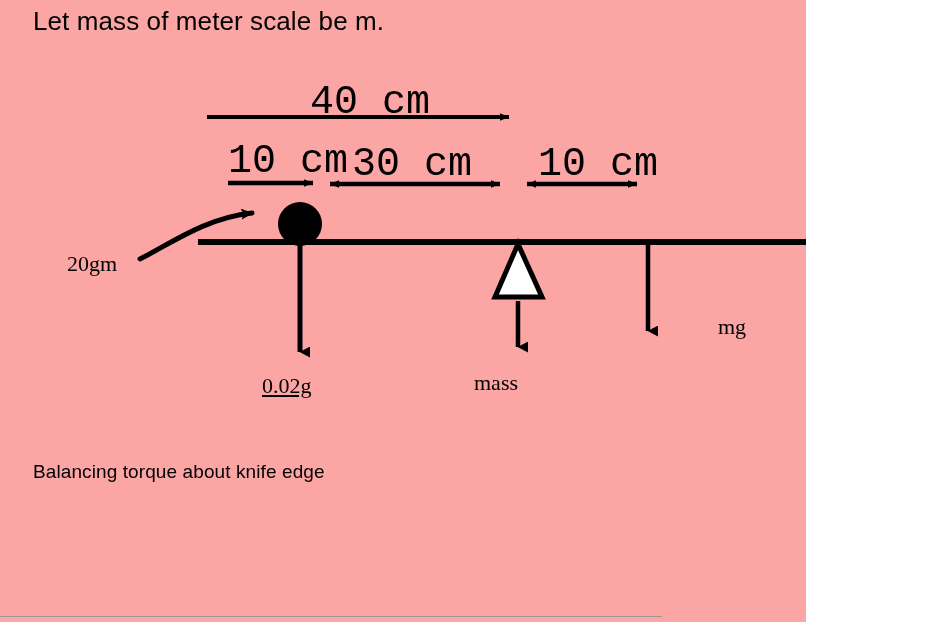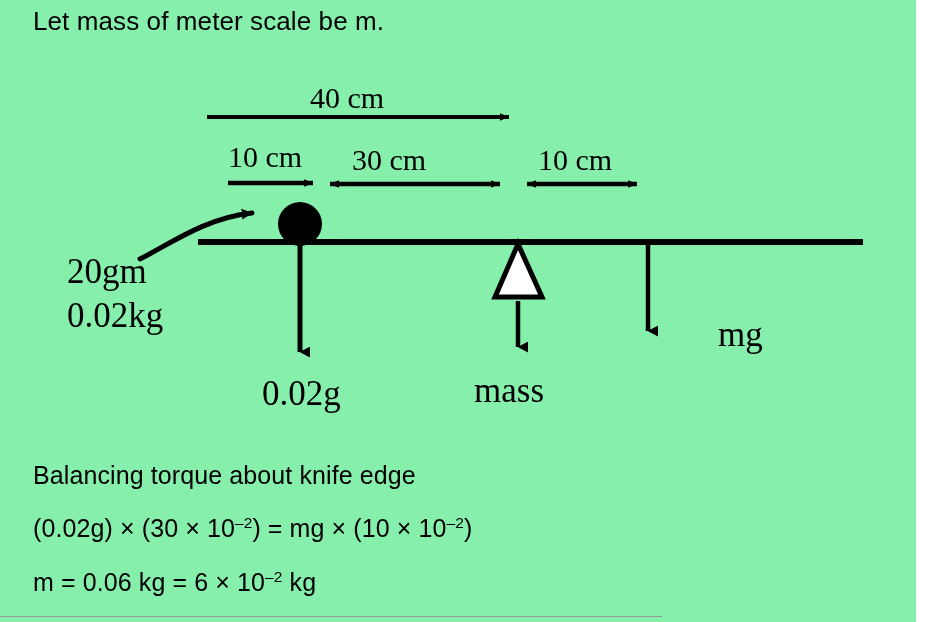--- a/index.html
+++ b/index.html
@@ -2,23 +2,23 @@
 <html><head>
 <meta charset="utf-8">
 <style>
   html, body {
     margin: 0;
     padding: 0;
     background: #ffffff;
   }
   #page {
     position: relative;
-    width: 916px;
+    width: 806px;
     height: 622px;
-    background: #86efac;
+    background: #fca5a5;
     overflow: hidden;
     font-family: "Liberation Sans", sans-serif;
     color: #000000;
   }
   .sans {
     font-family: "Liberation Sans", sans-serif;
   }
   .serif {
     font-family: "Liberation Serif", serif;
   }
@@ -28,40 +28,41 @@
   }
   
   #intro-line {
     left: 33px;
     top: 6px;
     font-size: 26px;
     letter-spacing: 0.1px;
   }
   
   .dim-label {
-    font-size: 30px;
+    font-size: 40px;
     line-height: 1;
+    font-family: Liberation Mono, monospace;
   }
   #label-40cm  { left: 310px; top: 83px; }
   #label-10cm-left  { left: 228px; top: 142px; }
   #label-30cm  { left: 352px; top: 145px; }
   #label-10cm-right { left: 538px; top: 145px; }
   
   .force-label {
-    font-size: 35px;
+    font-size: 22px;
     line-height: 1.12;
   }
   #label-20gm   { left: 67px;  top: 252px; }
   #label-002kg  { left: 67px;  top: 296px; }
-  #label-002g   { left: 262px; top: 374px; }
+  #label-002g   { left: 262px; top: 374px; text-decoration: underline; }
   #label-knife  { left: 474px; top: 371px; }
   #label-mg     { left: 670px; top: 315px; margin-left: 48px; }
   
   .deriv {
-    font-size: 25px;
+    font-size: 19px;
     letter-spacing: 0.1px;
   }
   #deriv-0 { left: 33px; top: 461px; }
   #deriv-1 { left: 33px; top: 514px; }
   #deriv-2 { left: 33px; top: 568px; }
   .deriv sup {
     font-size: 0.62em;
     vertical-align: super;
     line-height: 0;
   }
@@ -155,29 +156,26 @@
   <div class="abs serif dim-label" id="label-40cm">40 cm</div>
 
   <div class="abs serif dim-label" id="label-10cm-left">10 cm</div>
 
   <div class="abs serif dim-label" id="label-30cm">30 cm</div>
 
   <div class="abs serif dim-label" id="label-10cm-right">10 cm</div>
 
   <div class="abs serif force-label" id="label-20gm">20gm</div>
 
-  <div class="abs serif force-label" id="label-002kg">0.02kg</div>
 
   <div class="abs serif force-label" id="label-002g">0.02g</div>
 
   <div class="abs serif force-label" id="label-knife">mass</div>
 
   <div class="abs serif force-label" id="label-mg">mg</div>
 
   <div class="abs sans deriv" id="deriv-0">Balancing torque about knife edge</div>
 
-  <div class="abs sans deriv" id="deriv-1"><span>(0.02g) × (30 × 10</span><sup>–2</sup><span>) = mg × (10 × 10</span><sup>–2</sup><span>)</span></div>
 
-  <div class="abs sans deriv" id="deriv-2"><span>m = 0.06 kg = 6 × 10</span><sup>–2</sup><span> kg</span></div>
 
   <div id="bottom-rule"></div>
 
 </div>
 
 </body></html>

